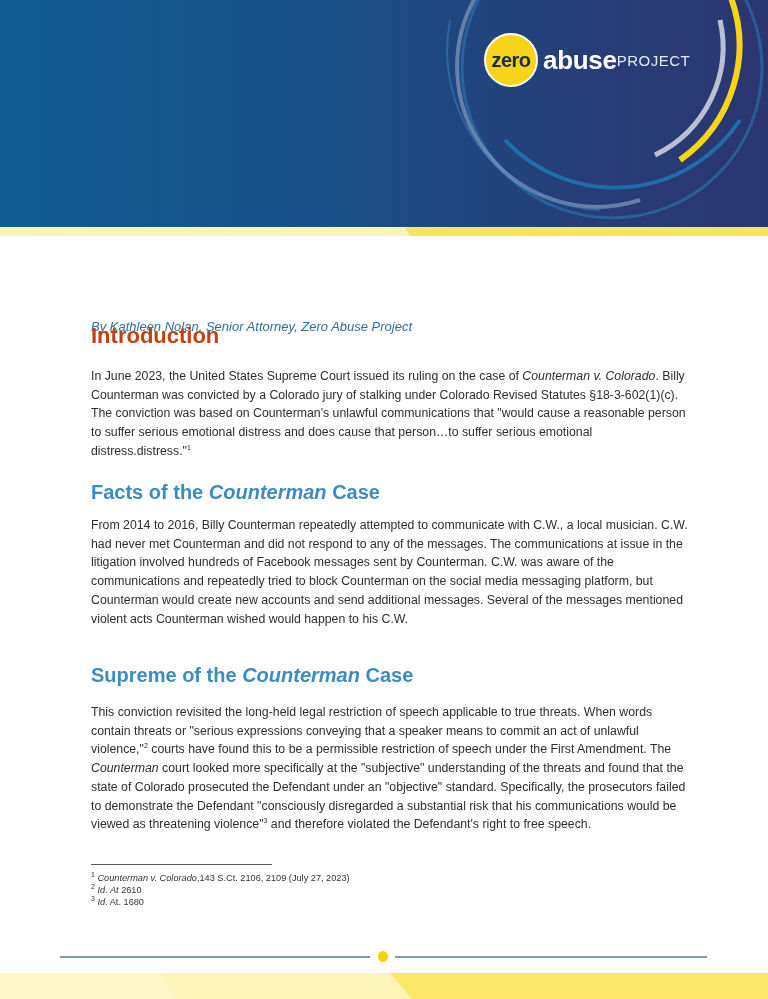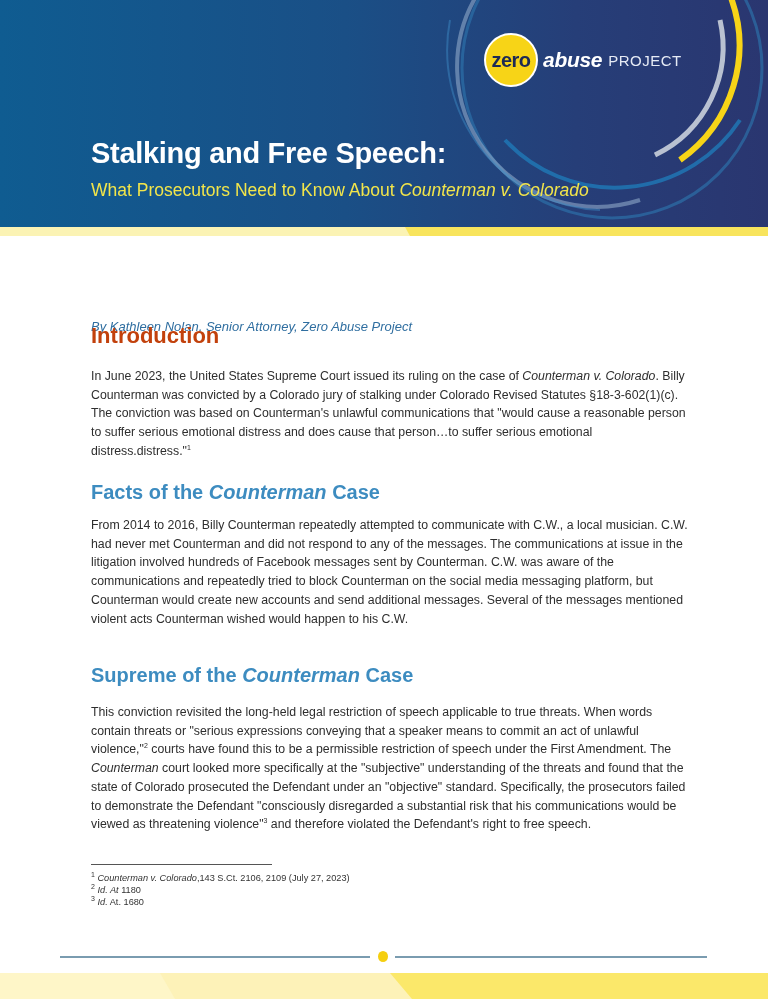--- a/index.html
+++ b/index.html
@@ -11,22 +11,22 @@
     background: linear-gradient(90deg, #0f5c91 0%, #1a4f86 45%, #263e78 75%, #2a3670 100%);
     overflow: hidden;
   }
   .header svg.rings { position: absolute; left: 0; top: 0; }
   .logo { position: absolute; left: 484px; top: 34px; height: 52px; display: flex; align-items: center; }
   .logo-circle {
     width: 54px; height: 54px; border-radius: 50%; background: #f7d417;
     border: 2px solid #ffffff; display: flex; align-items: center; justify-content: center;
   }
   .logo-zero { font-weight: bold; font-size: 20px; color: #1c2a55; letter-spacing: -0.5px; }
-  .logo-abuse { font-weight: bold; font-size: 21px; color: #ffffff; margin-left: 5px; letter-spacing: -0.3px; font-style: italic; }
-  .logo-project { font-size: 15px; color: #e6ebf5; margin-left: 6px; letter-spacing: 0.5px; }
+  .logo-abuse { font-weight: bold; font-size: 26px; color: #ffffff; margin-left: 5px; letter-spacing: -0.3px; }
+  .logo-project { font-size: 15px; color: #e6ebf5; letter-spacing: 0.5px; }
 
   .title {
     position: absolute; left: 91px; top: 137px; font-size: 29px; font-weight: bold; color: #ffffff;
     letter-spacing: -0.3px;
   }
   .subtitle {
     position: absolute; left: 91px; top: 180px; font-size: 17.5px; color: #f2e54a;
   }
   .subtitle em { font-style: italic; }
 
@@ -72,22 +72,20 @@
   </svg>
 
   <div class="logo">
     <div class="logo-circle">
       <span class="logo-zero">zero</span>
     </div>
     <span class="logo-abuse">abuse</span>
     <span class="logo-project">PROJECT</span>
   </div>
 
-  <div class="title">Stalking and Free Speech:</div>
-  <div class="subtitle"><span>What Prosecutors Need to Know About </span><em>Counterman v. Colorado</em></div>
 </div>
 
 <svg class="stripe-top" width="768" height="9">
   <rect x="0" y="0" width="768" height="9" fill="#fbf3b4"></rect>
   <polygon points="405,0 768,0 768,9 410,9" fill="#f8e45d"></polygon>
 </svg>
 
 <div class="byline">By Kathleen Nolan, Senior Attorney, Zero Abuse Project</div>
 
 <div class="h1">Introduction</div>
@@ -98,21 +96,21 @@
 
 <div class="para" style="top:516px;">From 2014 to 2016, Billy Counterman repeatedly attempted to communicate with C.W., a local musician. C.W. had never met Counterman and did not respond to any of the messages. The communications at issue in the litigation involved hundreds of Facebook messages sent by Counterman. C.W. was aware of the communications and repeatedly tried to block Counterman on the social media messaging platform, but Counterman would create new accounts and send additional messages. Several of the messages mentioned violent acts Counterman wished would happen to his C.W.</div>
 
 <div class="h2" style="top:664px;"><span>Supreme of the </span><em>Counterman</em><span> Case</span></div>
 
 <div class="para" style="top:703px;"><span>This conviction revisited the long-held legal restriction of speech applicable to true threats. When words contain threats or "serious expressions conveying that a speaker means to commit an act of unlawful violence,"</span><sup>2</sup><span> courts have found this to be a permissible restriction of speech under the First Amendment. The </span><em>Counterman</em><span> court looked more specifically at the "subjective" understanding of the threats and found that the state of Colorado prosecuted the Defendant under an "objective" standard. Specifically, the prosecutors failed to demonstrate the Defendant "consciously disregarded a substantial risk that his communications would be viewed as threatening violence"</span><sup>3</sup><span> and therefore violated the Defendant's right to free speech.</span></div>
 
 <div class="fn-rule"></div>
 
 <div class="fn" style="top:873px;"><sup>1</sup> <em>Counterman v. Colorado</em><span>,143 S.Ct. 2106, 2109 (July 27, 2023)</span></div>
-<div class="fn" style="top:885px;"><sup>2</sup> <em>Id. At</em><span> 1180</span></div>
+<div class="fn" style="top:885px;"><sup>2</sup> <em>Id. At</em><span> 2610</span></div>
 <div class="fn" style="top:897px;"><sup>3</sup> <em>Id.</em><span> At. 1680</span></div>
 
 <div class="footer-line" style="left:60px; width:310px;"></div>
 <div class="footer-dot"></div>
 <div class="footer-line" style="left:395px; width:312px;"></div>
 
 <svg class="stripe-bottom" width="768" height="26">
   <rect x="0" y="0" width="768" height="26" fill="#fdf2b8"></rect>
   <polygon points="0,0 160,0 175,26 0,26" fill="#fef6c8"></polygon>
   <polygon points="390,0 768,0 768,26 412,26" fill="#fbe86a"></polygon>

